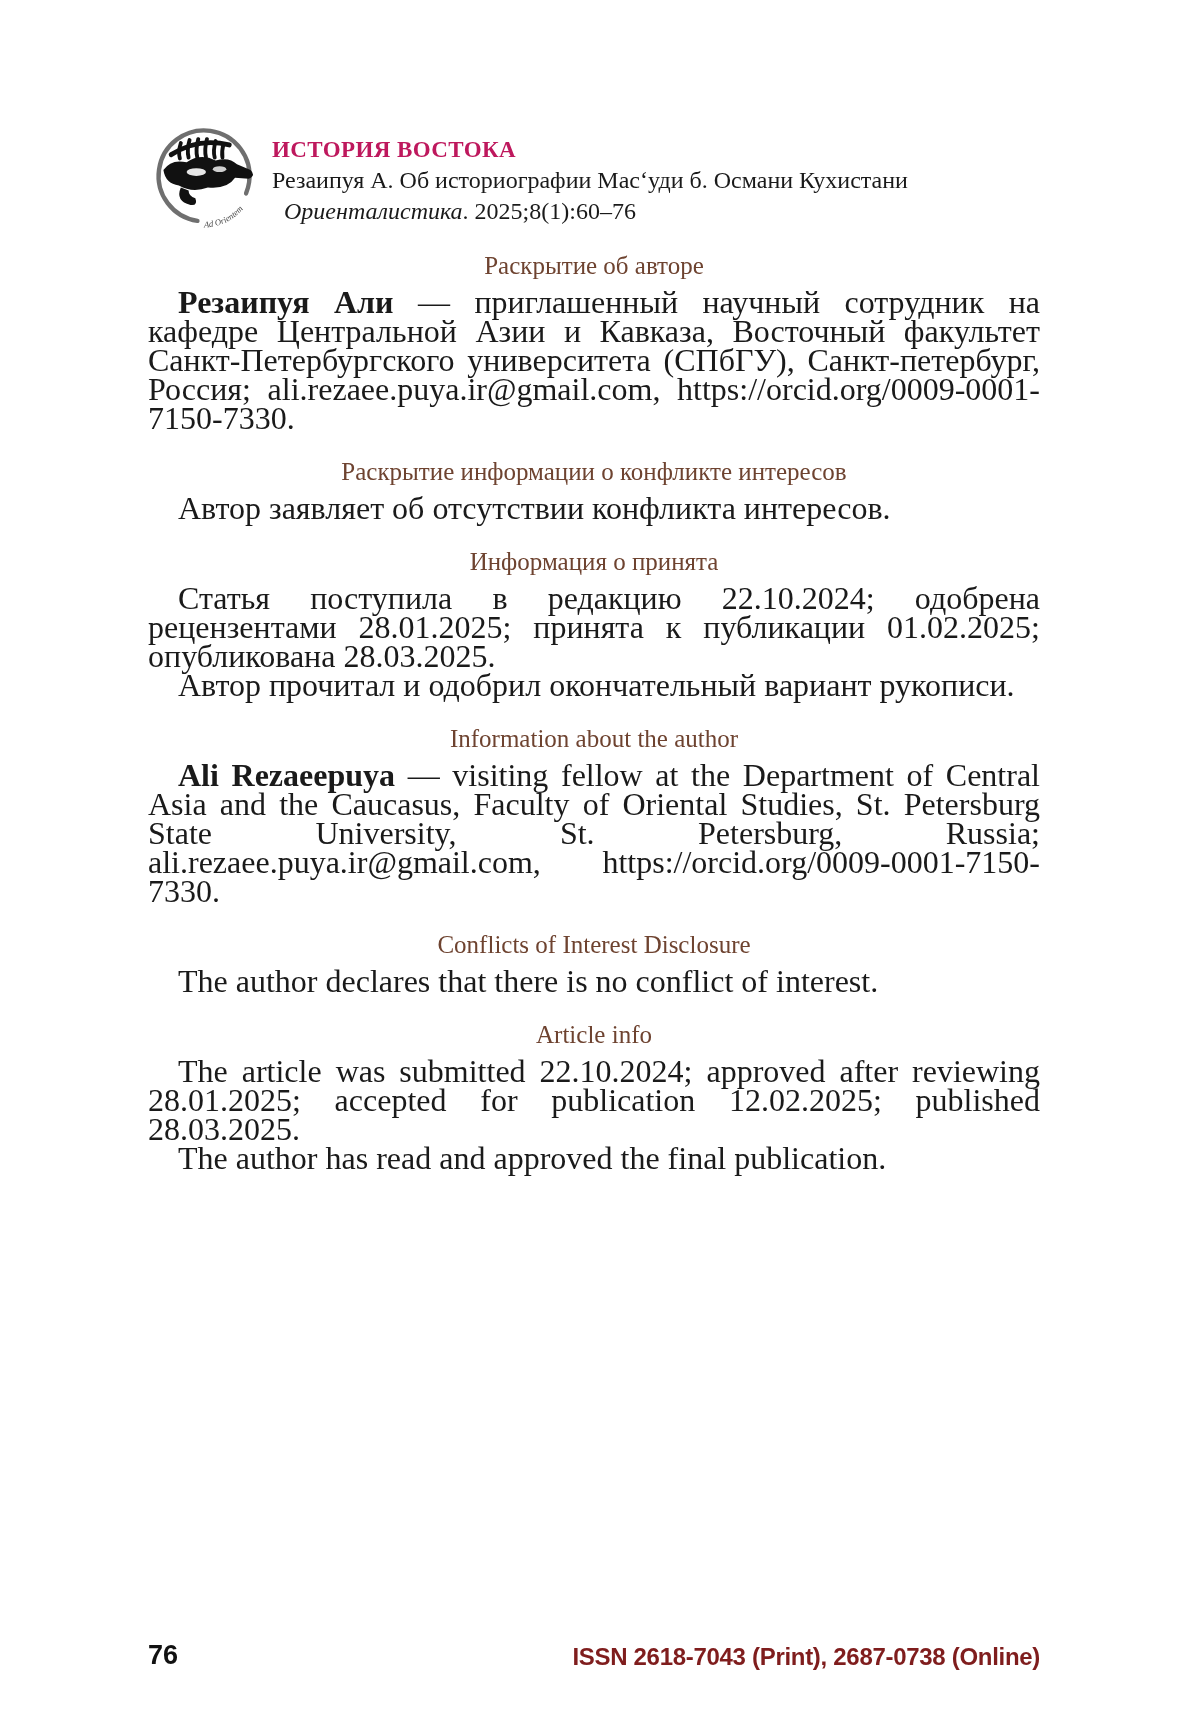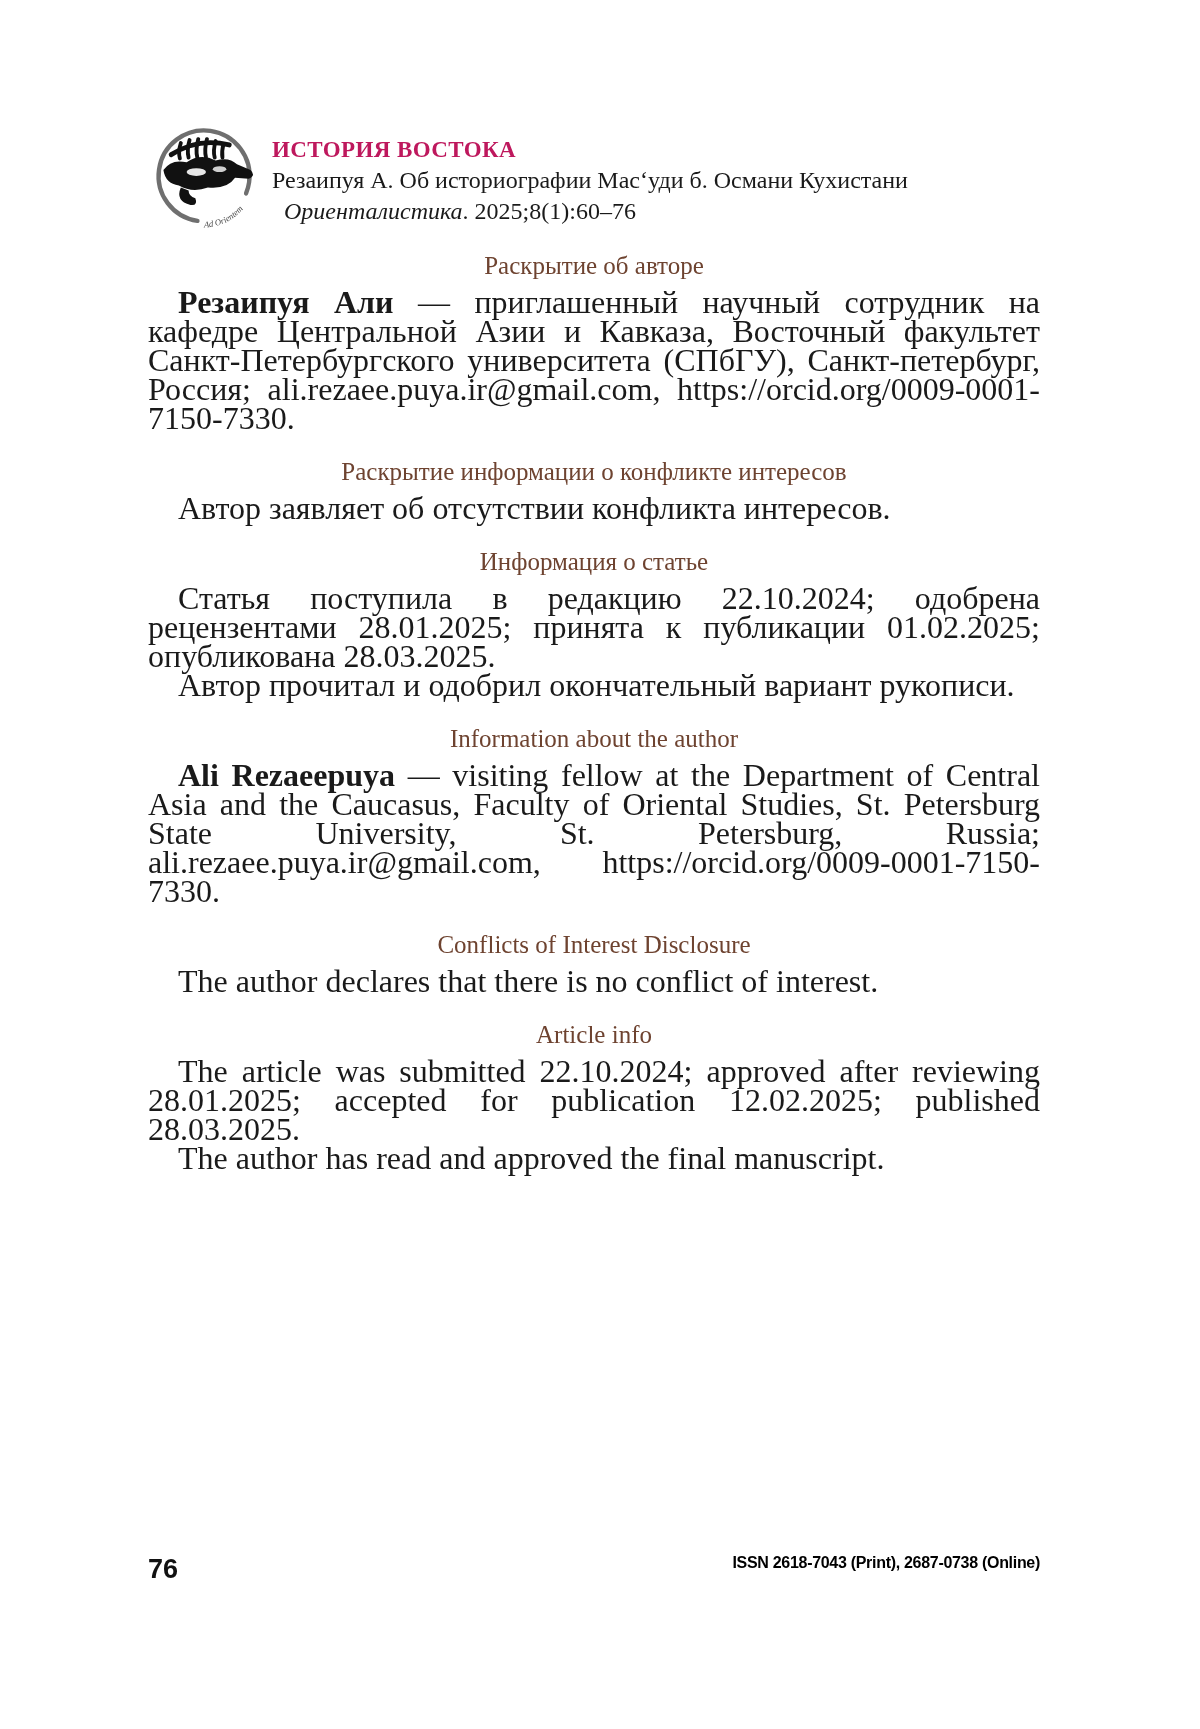--- a/index.html
+++ b/index.html
@@ -48,30 +48,30 @@
     font-size:32px; line-height:29px;
     text-align:justify;
     text-indent:30px;
     color:#1a1a1a;
   }
   .para .lead { font-weight:bold; }
   
   .footer {
     position:absolute;
     left:148px; right:160px;
-    top:1554px;
+    top:1640px;
     display:flex;
     justify-content:space-between;
-    align-items:flex-start;
+    align-items:flex-end;
     font-family:"Liberation Sans", sans-serif;
   }
   .page-number { font-size:27px; font-weight:bold; color:#111111; }
   .issn {
-    font-size:16px; font-weight:bold;
-    color:#000000;
+    font-size:24px; font-weight:bold;
+    color:#7f1d1d;
     letter-spacing:-0.3px;
   }
   .motto-text {
     font-family:"Liberation Serif", serif;
     font-style:italic;
   }
 </style>
 </head>
 <body>
 
@@ -109,39 +109,39 @@
       <h2 class="heading">Раскрытие об авторе</h2>
       <p class="para"><span class="lead">Резаипуя Али</span><span> — приглашенный научный сотрудник на кафедре Центральной Азии и Кавказа, Восточный факультет Санкт-Петербургского университета (СПбГУ), Санкт-петербург, Россия; ali.rezaee.puya.ir@gmail.com, https://orcid.org/0009-0001-7150-7330.</span></p>
     </div>
 
     <div class="sec">
       <h2 class="heading">Раскрытие информации о конфликте интересов</h2>
       <p class="para">Автор заявляет об отсутствии конфликта интересов.</p>
     </div>
 
     <div class="sec">
-      <h2 class="heading">Информация о статье</h2>
+      <h2 class="heading">Информация о принята</h2>
       <p class="para">Статья поступила в редакцию 22.10.2024; одобрена рецензентами 28.01.2025; принята к публикации 01.02.2025; опубликована 28.03.2025.</p>
       <p class="para">Автор прочитал и одобрил окончательный вариант рукописи.</p>
     </div>
 
     <div class="sec">
       <h2 class="heading">Information about the author</h2>
       <p class="para"><span class="lead">Ali Rezaeepuya</span><span> — visiting fellow at the Department of Central Asia and the Caucasus, Faculty of Oriental Studies, St. Petersburg State University, St. Petersburg, Russia; ali.rezaee.puya.ir@gmail.com, https://orcid.org/0009-0001-7150-7330.</span></p>
     </div>
 
     <div class="sec">
       <h2 class="heading">Conflicts of Interest Disclosure</h2>
       <p class="para">The author declares that there is no conflict of interest.</p>
     </div>
 
     <div class="sec">
       <h2 class="heading">Article info</h2>
       <p class="para">The article was submitted 22.10.2024; approved after reviewing 28.01.2025; accepted for publication 12.02.2025; published 28.03.2025.</p>
-      <p class="para">The author has read and approved the final manuscript.</p>
+      <p class="para">The author has read and approved the final publication.</p>
     </div>
 
   </div>
 
   <div class="footer">
     <span class="page-number">76</span>
     <span class="issn">ISSN 2618-7043 (Print), 2687-0738 (Online)</span>
   </div>
 </div>
 

